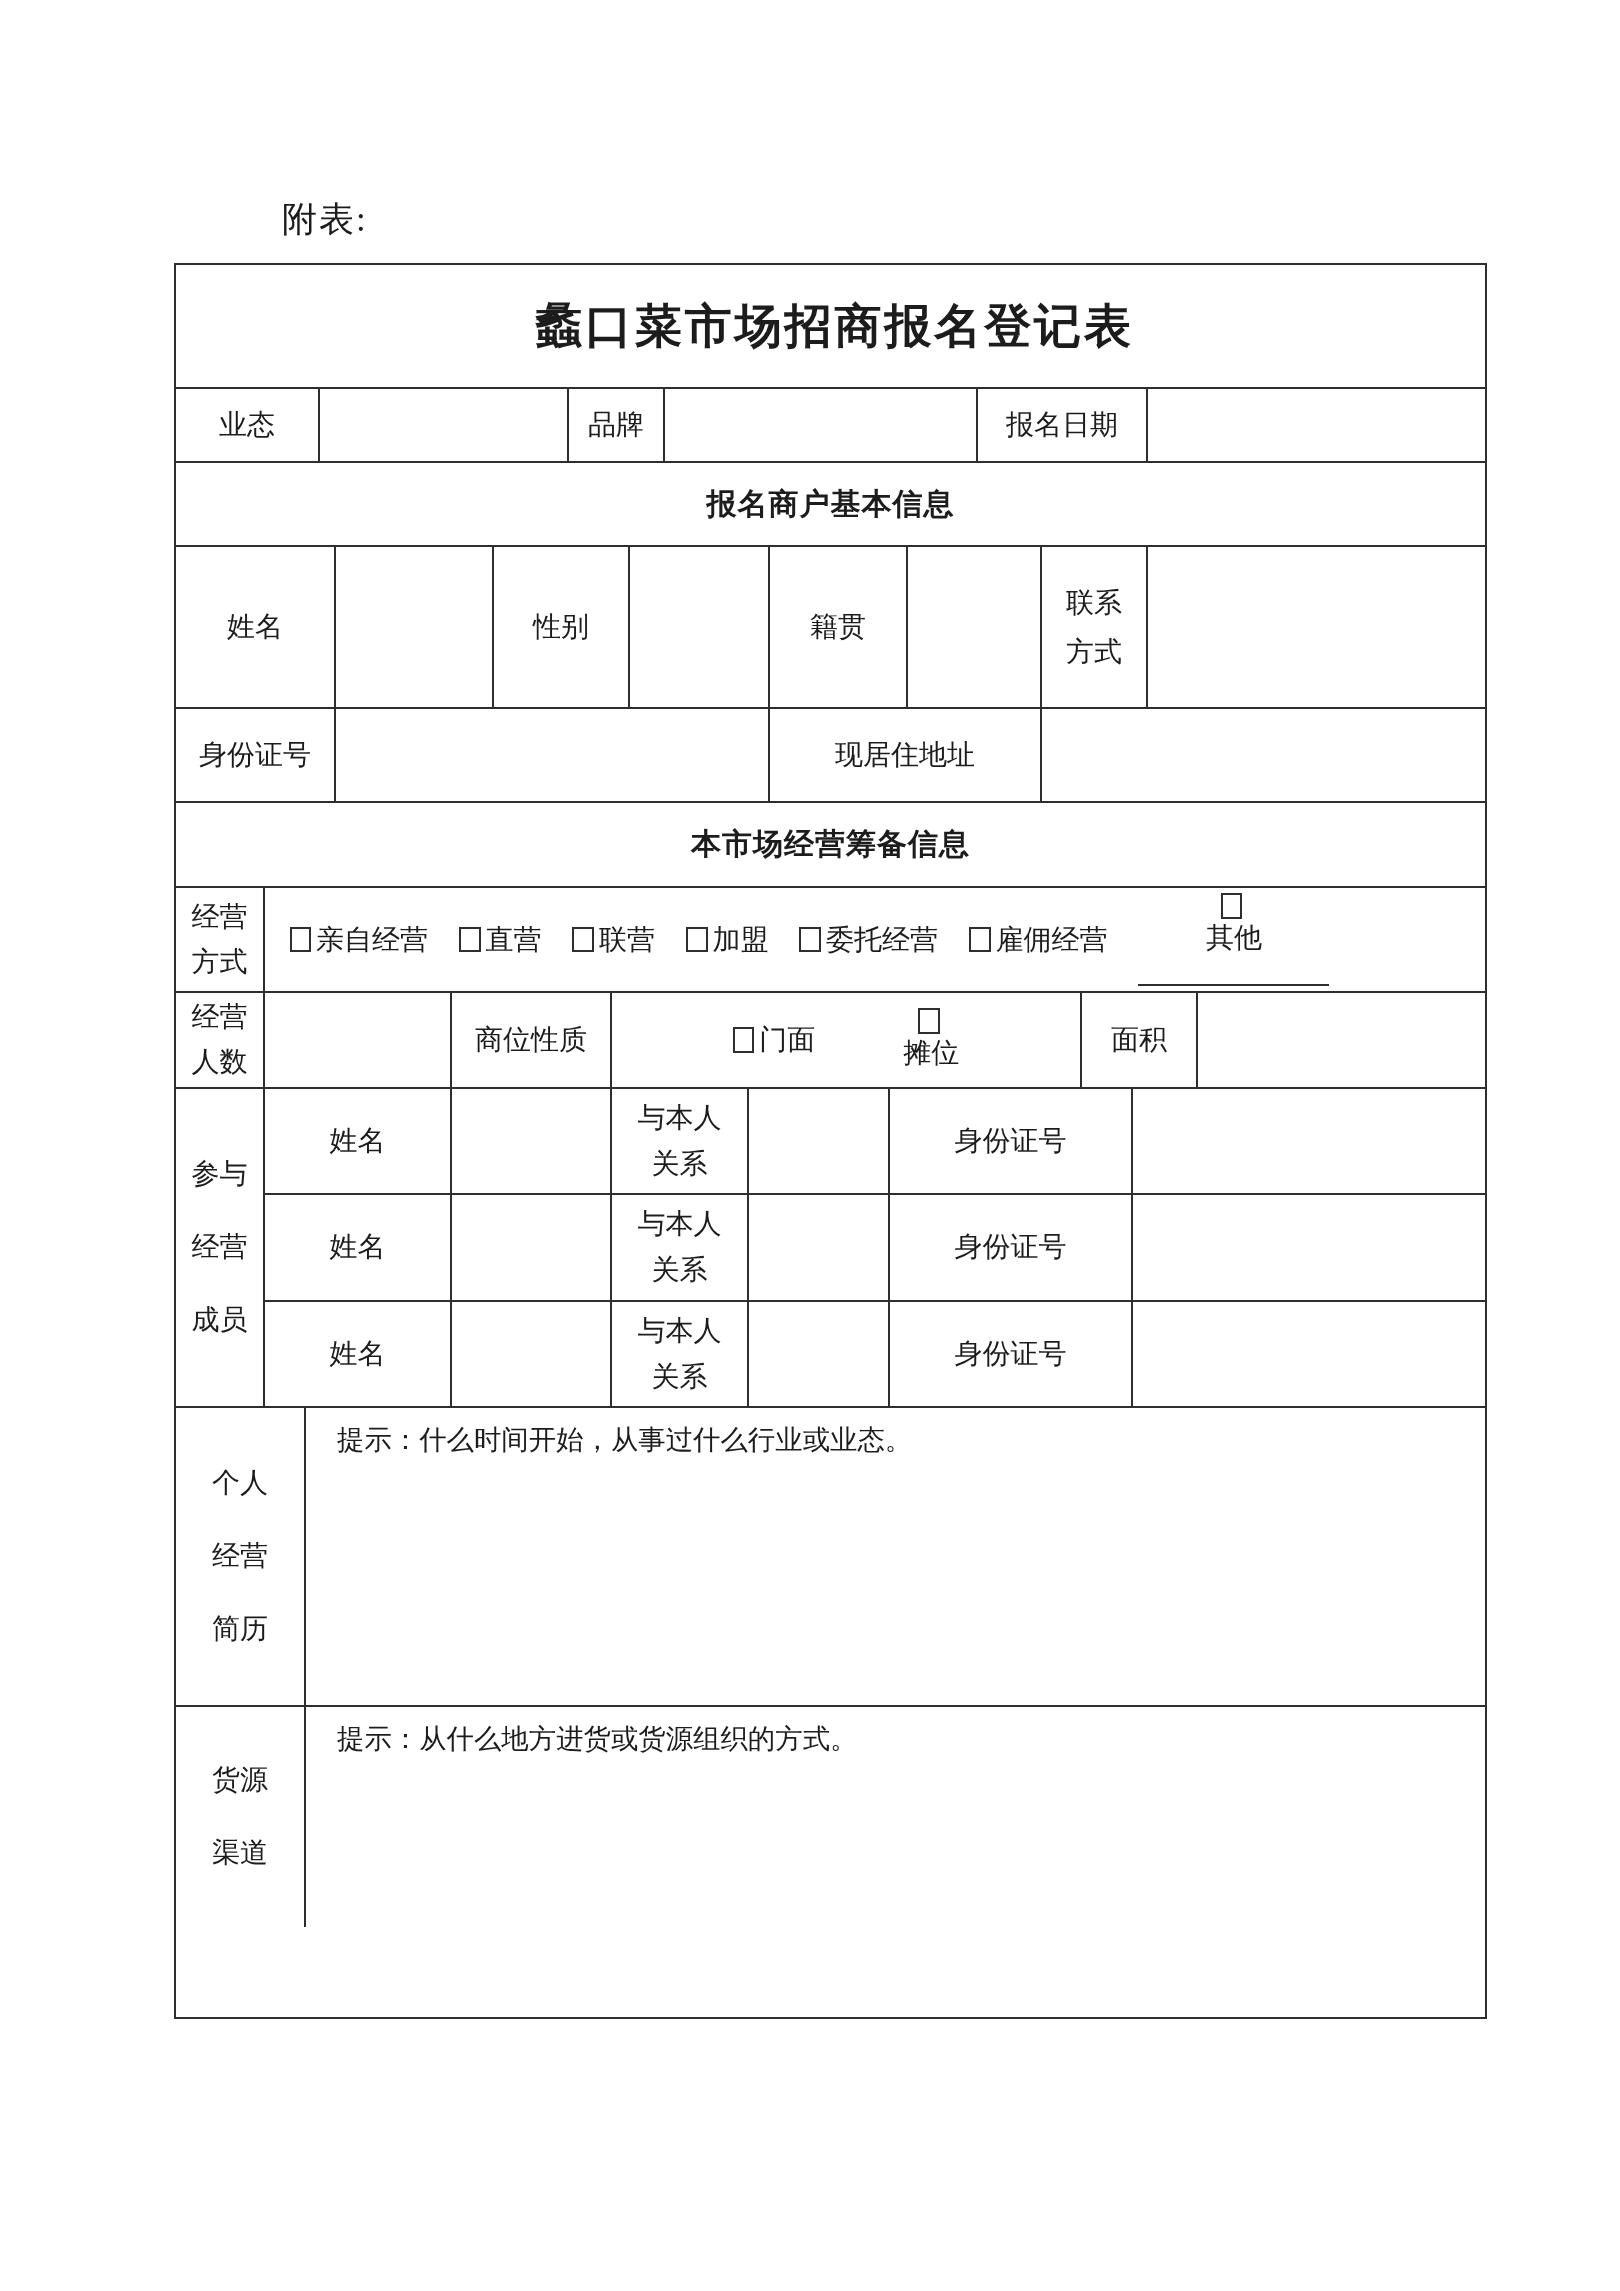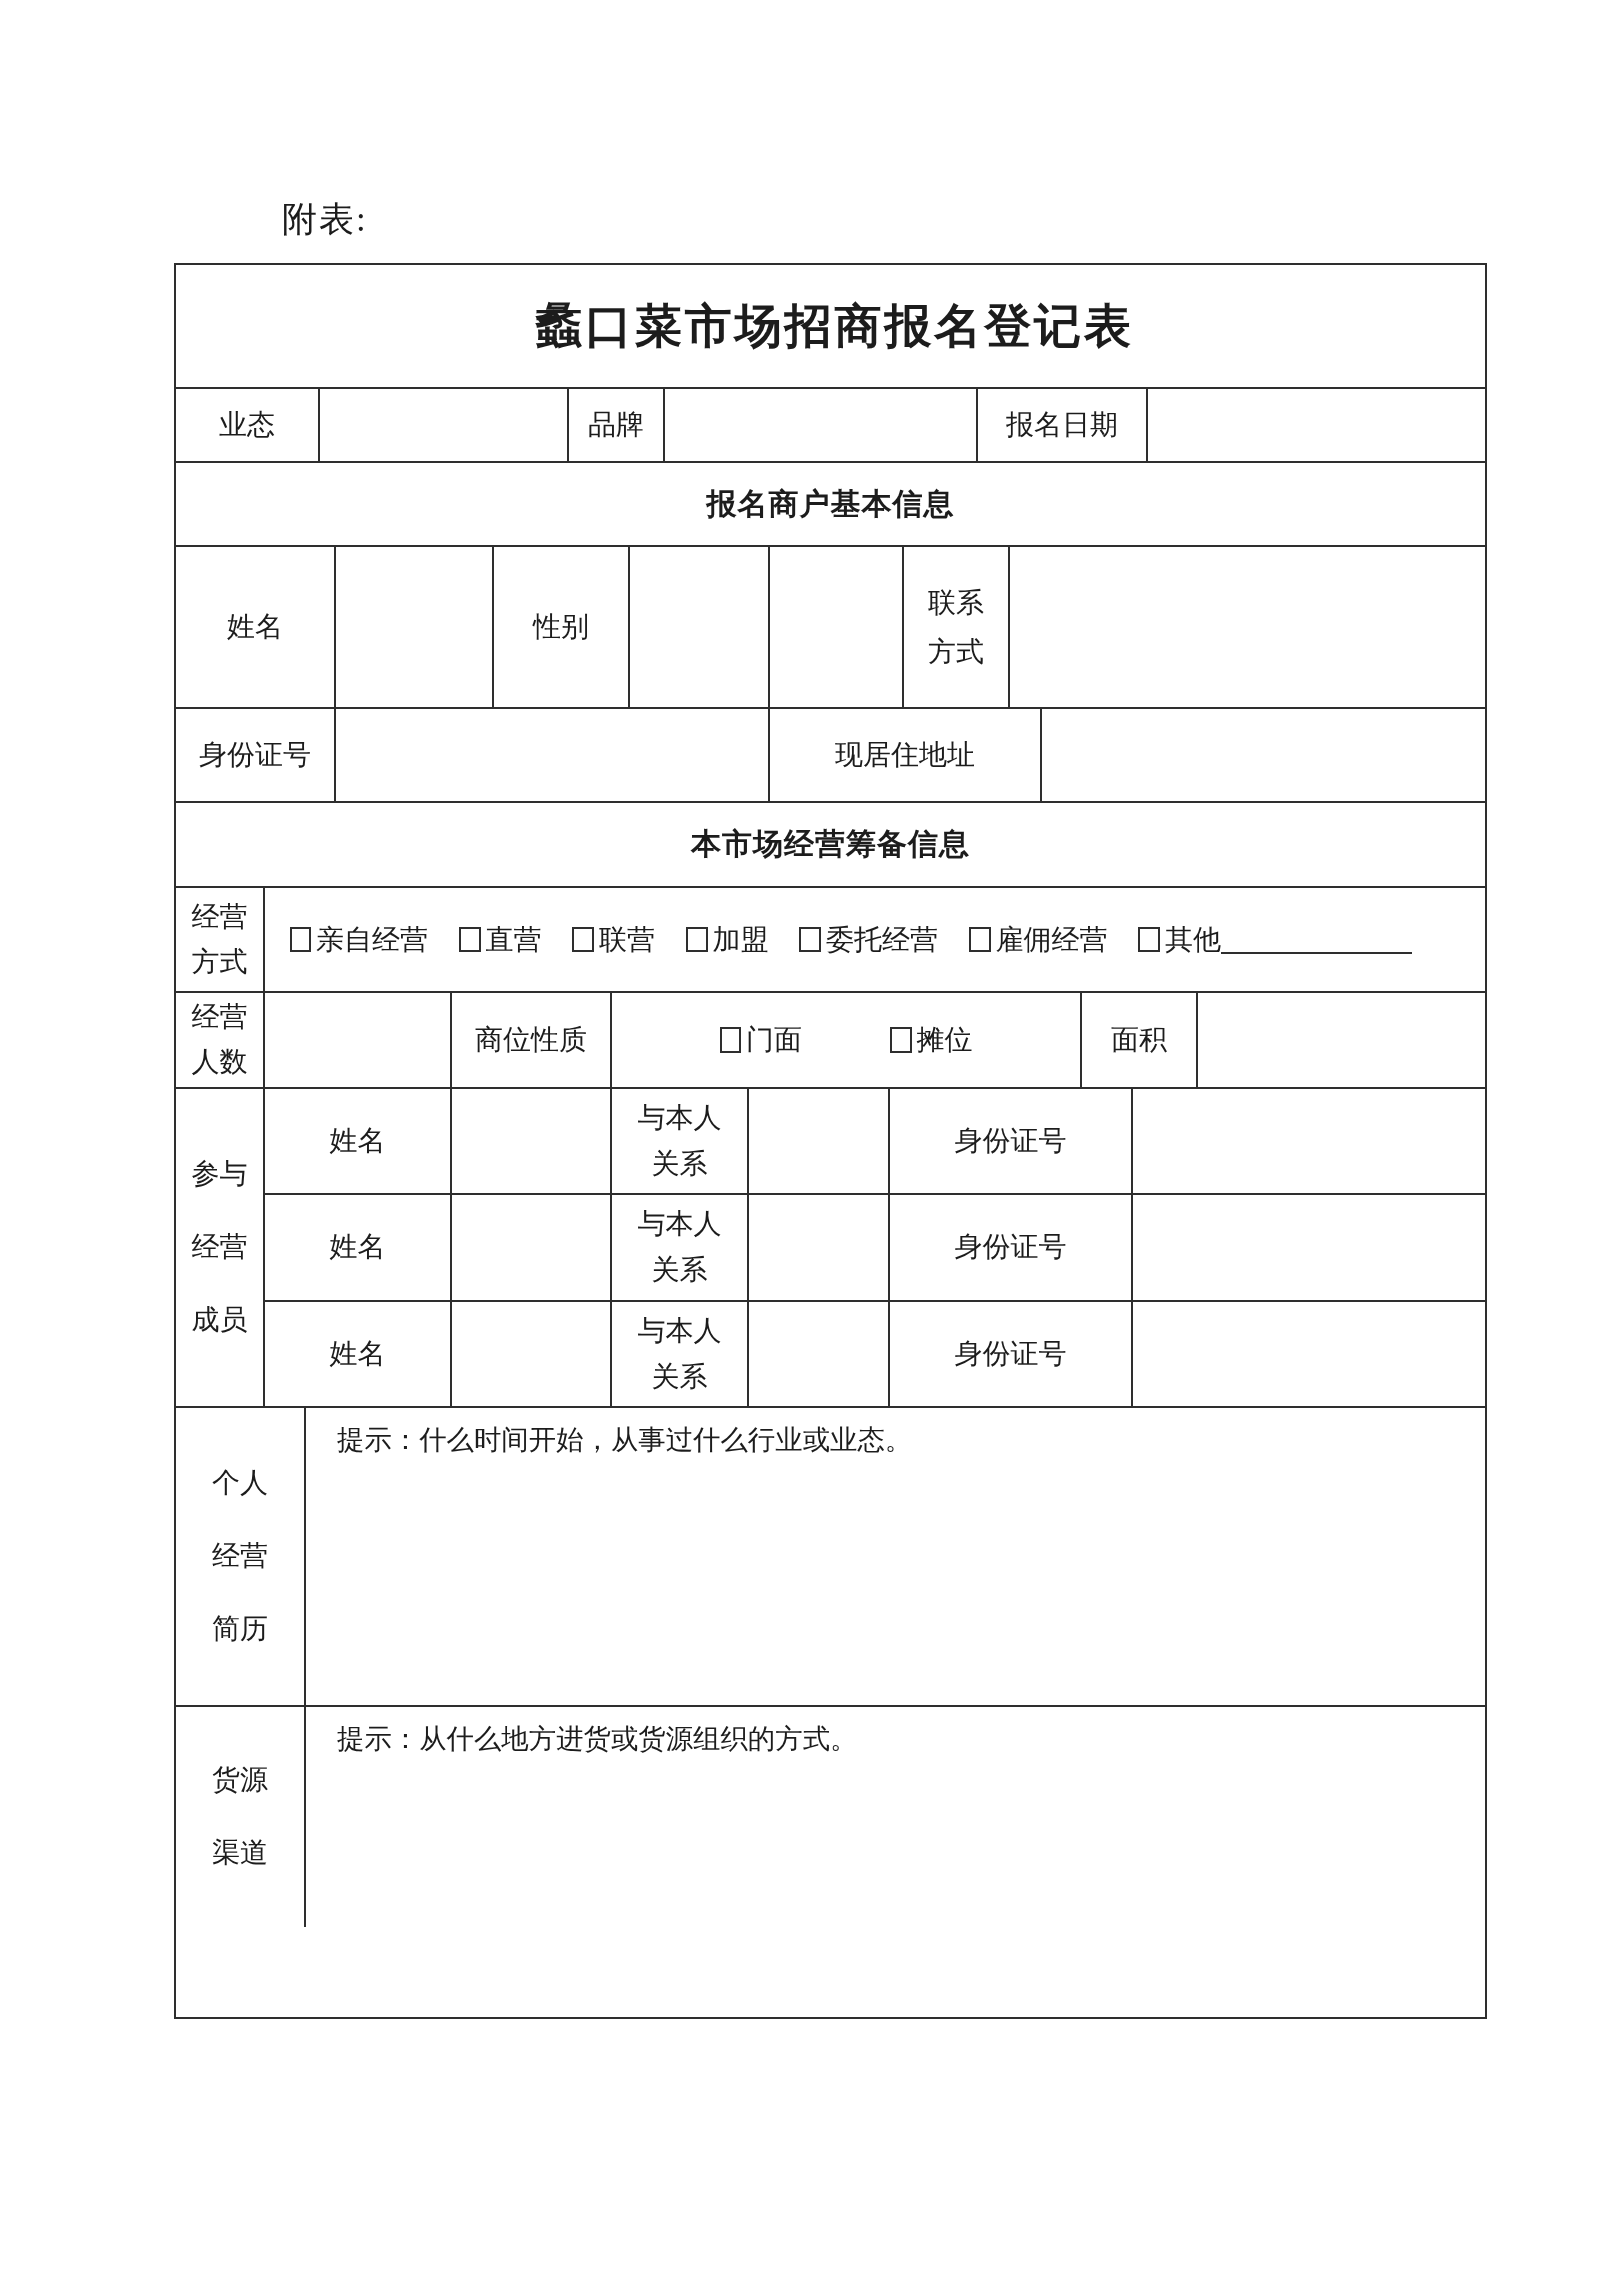--- a/index.html
+++ b/index.html
@@ -50,21 +50,21 @@
 
   .stack { text-align:center; }
   .lh17 .stack > div { line-height:1.75; }
   .lh16 .stack > div { line-height:1.6; }
   .lh165 .stack > div { line-height:1.65; }
   .lh26 .stack > div { line-height:2.6; }
 
   
   .opts { justify-content:flex-start; padding-left:24.5px; white-space:nowrap; }
   .opt { margin-right:31px; display:inline-flex; align-items:center; }
-  .opt:last-child { margin-right:0; }
+  .opt:last-child { margin-right:0;flex-direction:column; }
   .cb {
     display:inline-block; width:21.6px; height:25.5px;
     border:2px solid #2e2e2e; margin-right:4.9px; background:#fff;
   }
   .uline { display:inline-block; width:191px; border-bottom:2px solid #2e2e2e; height:29px; }
   .opts-center { justify-content:center; padding-left:0; }
   .opts-center .opt { margin-right:0; }
   .opts-center .opt + .opt { margin-left:88px; }
 
   
@@ -102,20 +102,21 @@
 
     <div class="row h-sec1">
       <div class="cell grow sec-cell">报名商户基本信息</div>
     </div>
 
     <div class="row h-person">
       <div class="cell w163">姓名</div>
       <div class="cell w161"></div>
       <div class="cell w139">性别</div>
       <div class="cell w143"></div>
+      <div class="cell w141">籍贯</div>
       <div class="cell w137"></div>
       <div class="cell w108 lh17">
         <div class="stack">
           <div>联系</div>
           <div>方式</div>
         </div>
       </div>
       <div class="cell grow"></div>
     </div>
 

